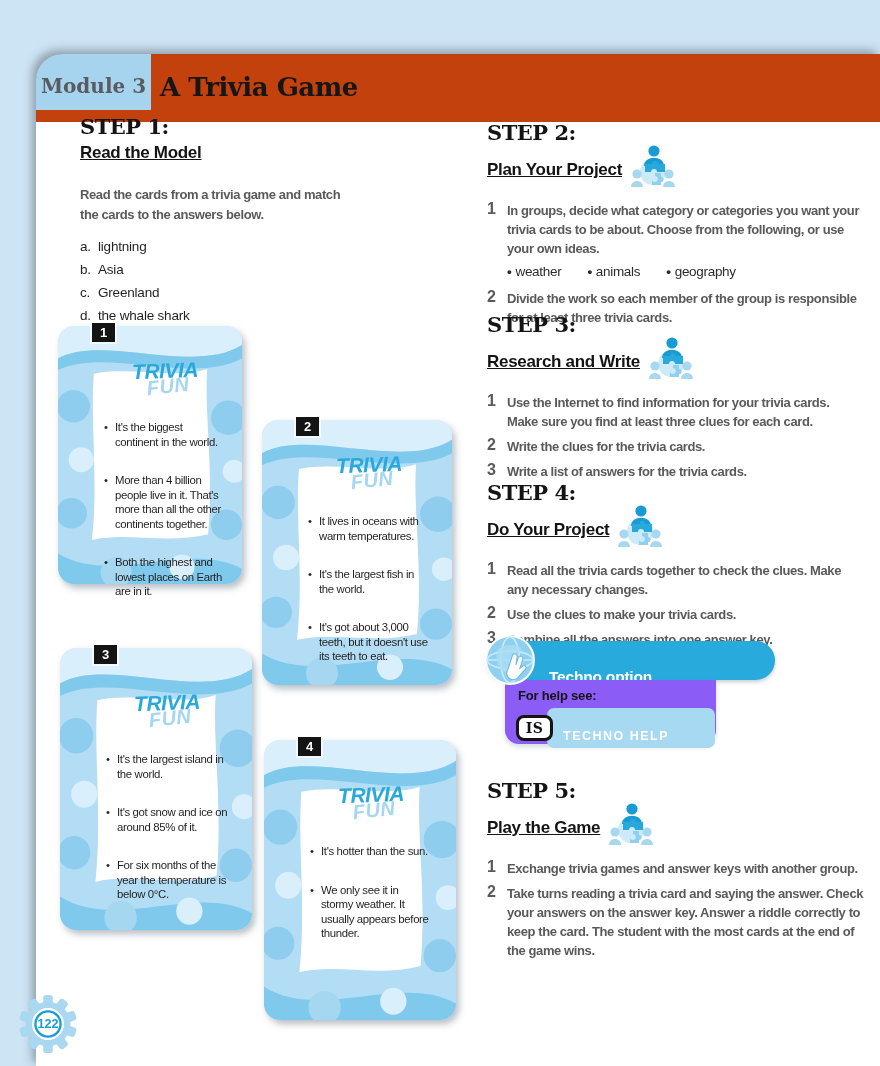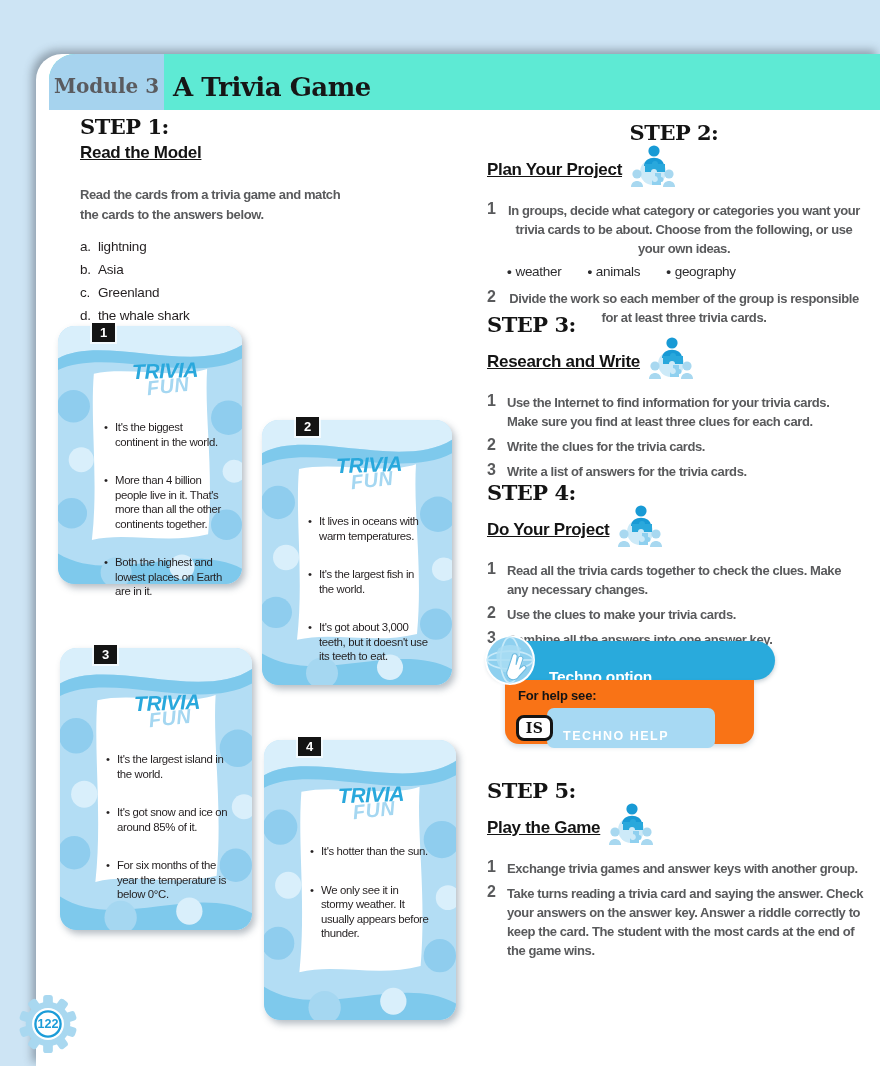--- a/index.html
+++ b/index.html
@@ -9,22 +9,22 @@
     position:relative; width:880px; height:1066px;
     background:#cde4f4; overflow:hidden;
   }
   
   .page {
     position:absolute; left:36px; top:54px; right:0; bottom:0;
     background:#ffffff; border-top-left-radius:26px;
     box-shadow:-4px -4px 9px rgba(70,80,90,.45);
   }
   
-  .band { position:absolute; left:13px; top:0; right:0; height:56px;
-    background:#5eead4; border-top-left-radius:26px; }
+  .band { position:absolute; left:0; top:0; right:0; height:68px;
+    background:#c2410c; border-top-left-radius:26px; }
   .band .module-cell {
     position:absolute; left:0; top:0; width:115px; height:56px;
     background:#a6d3ee; border-top-left-radius:26px;
     display:flex; align-items:center; justify-content:center;
   }
   .module-label { font:700 20px "DejaVu Serif", serif; color:#5a5b5f; padding-top:8px;}
   .page-title { position:absolute; left:124px; top:18px;
     font:700 26px "DejaVu Serif", serif; color:#161616; letter-spacing:-0.5px; }
 
   
@@ -69,22 +69,22 @@
   .clues li::before { content:"\2022"; position:absolute; left:0; top:0; color:#231f20; }
 
   
   .techno { position:absolute; left:487px; top:637px; width:292px; height:110px; }
   .techno-bar { position:absolute; left:0; top:4px; width:288px; height:39px;
     background:#29aadc; border-radius:20px; box-shadow:0 2px 4px rgba(60,90,110,.3); }
   .techno-text { position:absolute; left:62px; top:7px;margin-top:20px; }
   .techno-title { font:700 15.5px "Liberation Sans", sans-serif; color:#ffffff; letter-spacing:-0.2px; }
   .techno-subtitle { font:400 12.5px "Liberation Sans", sans-serif; color:#eef9ff; letter-spacing:-0.2px; margin-top:1px; }
   .globe-hand-icon { position:absolute; left:-3px; top:-3px; z-index:2; }
-  .help-box { position:absolute; left:18px; top:43px; width:249px; height:64px;
-    background:#f97316; border-radius:0 0 14px 14px; box-shadow:0 3px 5px rgba(90,120,140,.25); }
+  .help-box { position:absolute; left:18px; top:43px; width:211px; height:64px;
+    background:#8b5cf6; border-radius:0 0 14px 14px; box-shadow:0 3px 5px rgba(90,120,140,.25); }
   .help-label { position:absolute; left:13px; top:8px; font:700 13px "Liberation Sans", sans-serif; color:#141414; letter-spacing:-0.2px; }
   .help-row { position:absolute; left:11px; top:28px; display:flex; align-items:center; }
   .is-logo { width:37px; height:26px; background:#ffffff; border:3px solid #141414; border-radius:8px;
     display:flex; align-items:center; justify-content:center;
     font:700 14px "DejaVu Serif", serif; color:#141414; letter-spacing:0.5px; z-index:2; }
   .help-pill { margin-left:-6px; padding:21px 14px 5px 16px; width:168px; background:#a7d9f3; border-radius:7px;
     font:700 12.5px "Liberation Sans", sans-serif; color:#ffffff; letter-spacing:1.5px; }
 
   
   .page-gear { position:absolute; left:17px; top:993px; width:62px; height:62px; }
@@ -253,21 +253,21 @@
         <span class="t1">TRIVIA</span>
         <span class="t2">FUN</span>
       </div>
       <ul class="clues">
         <li>It's hotter than the sun.</li>
         <li>We only see it in stormy weather. It usually appears before thunder.</li>
       </ul>
     </div>
   </div>
 
-  <section class="step" style="left:487px; top:120px; width:374px;text-align:center;">
+  <section class="step" style="left:487px; top:120px; width:374px;">
     <div class="step-heading">STEP 2:</div>
     <div class="step-sub">
       <span class="step-subheading">Plan Your Project</span>
       <svg class="team-icon" width="44" height="42" viewBox="0 0 44 42">
           <use href="#team-art"></use>
         </svg>
     </div>
     <div class="items">
       <div class="item">
         <span class="inum">1</span>

